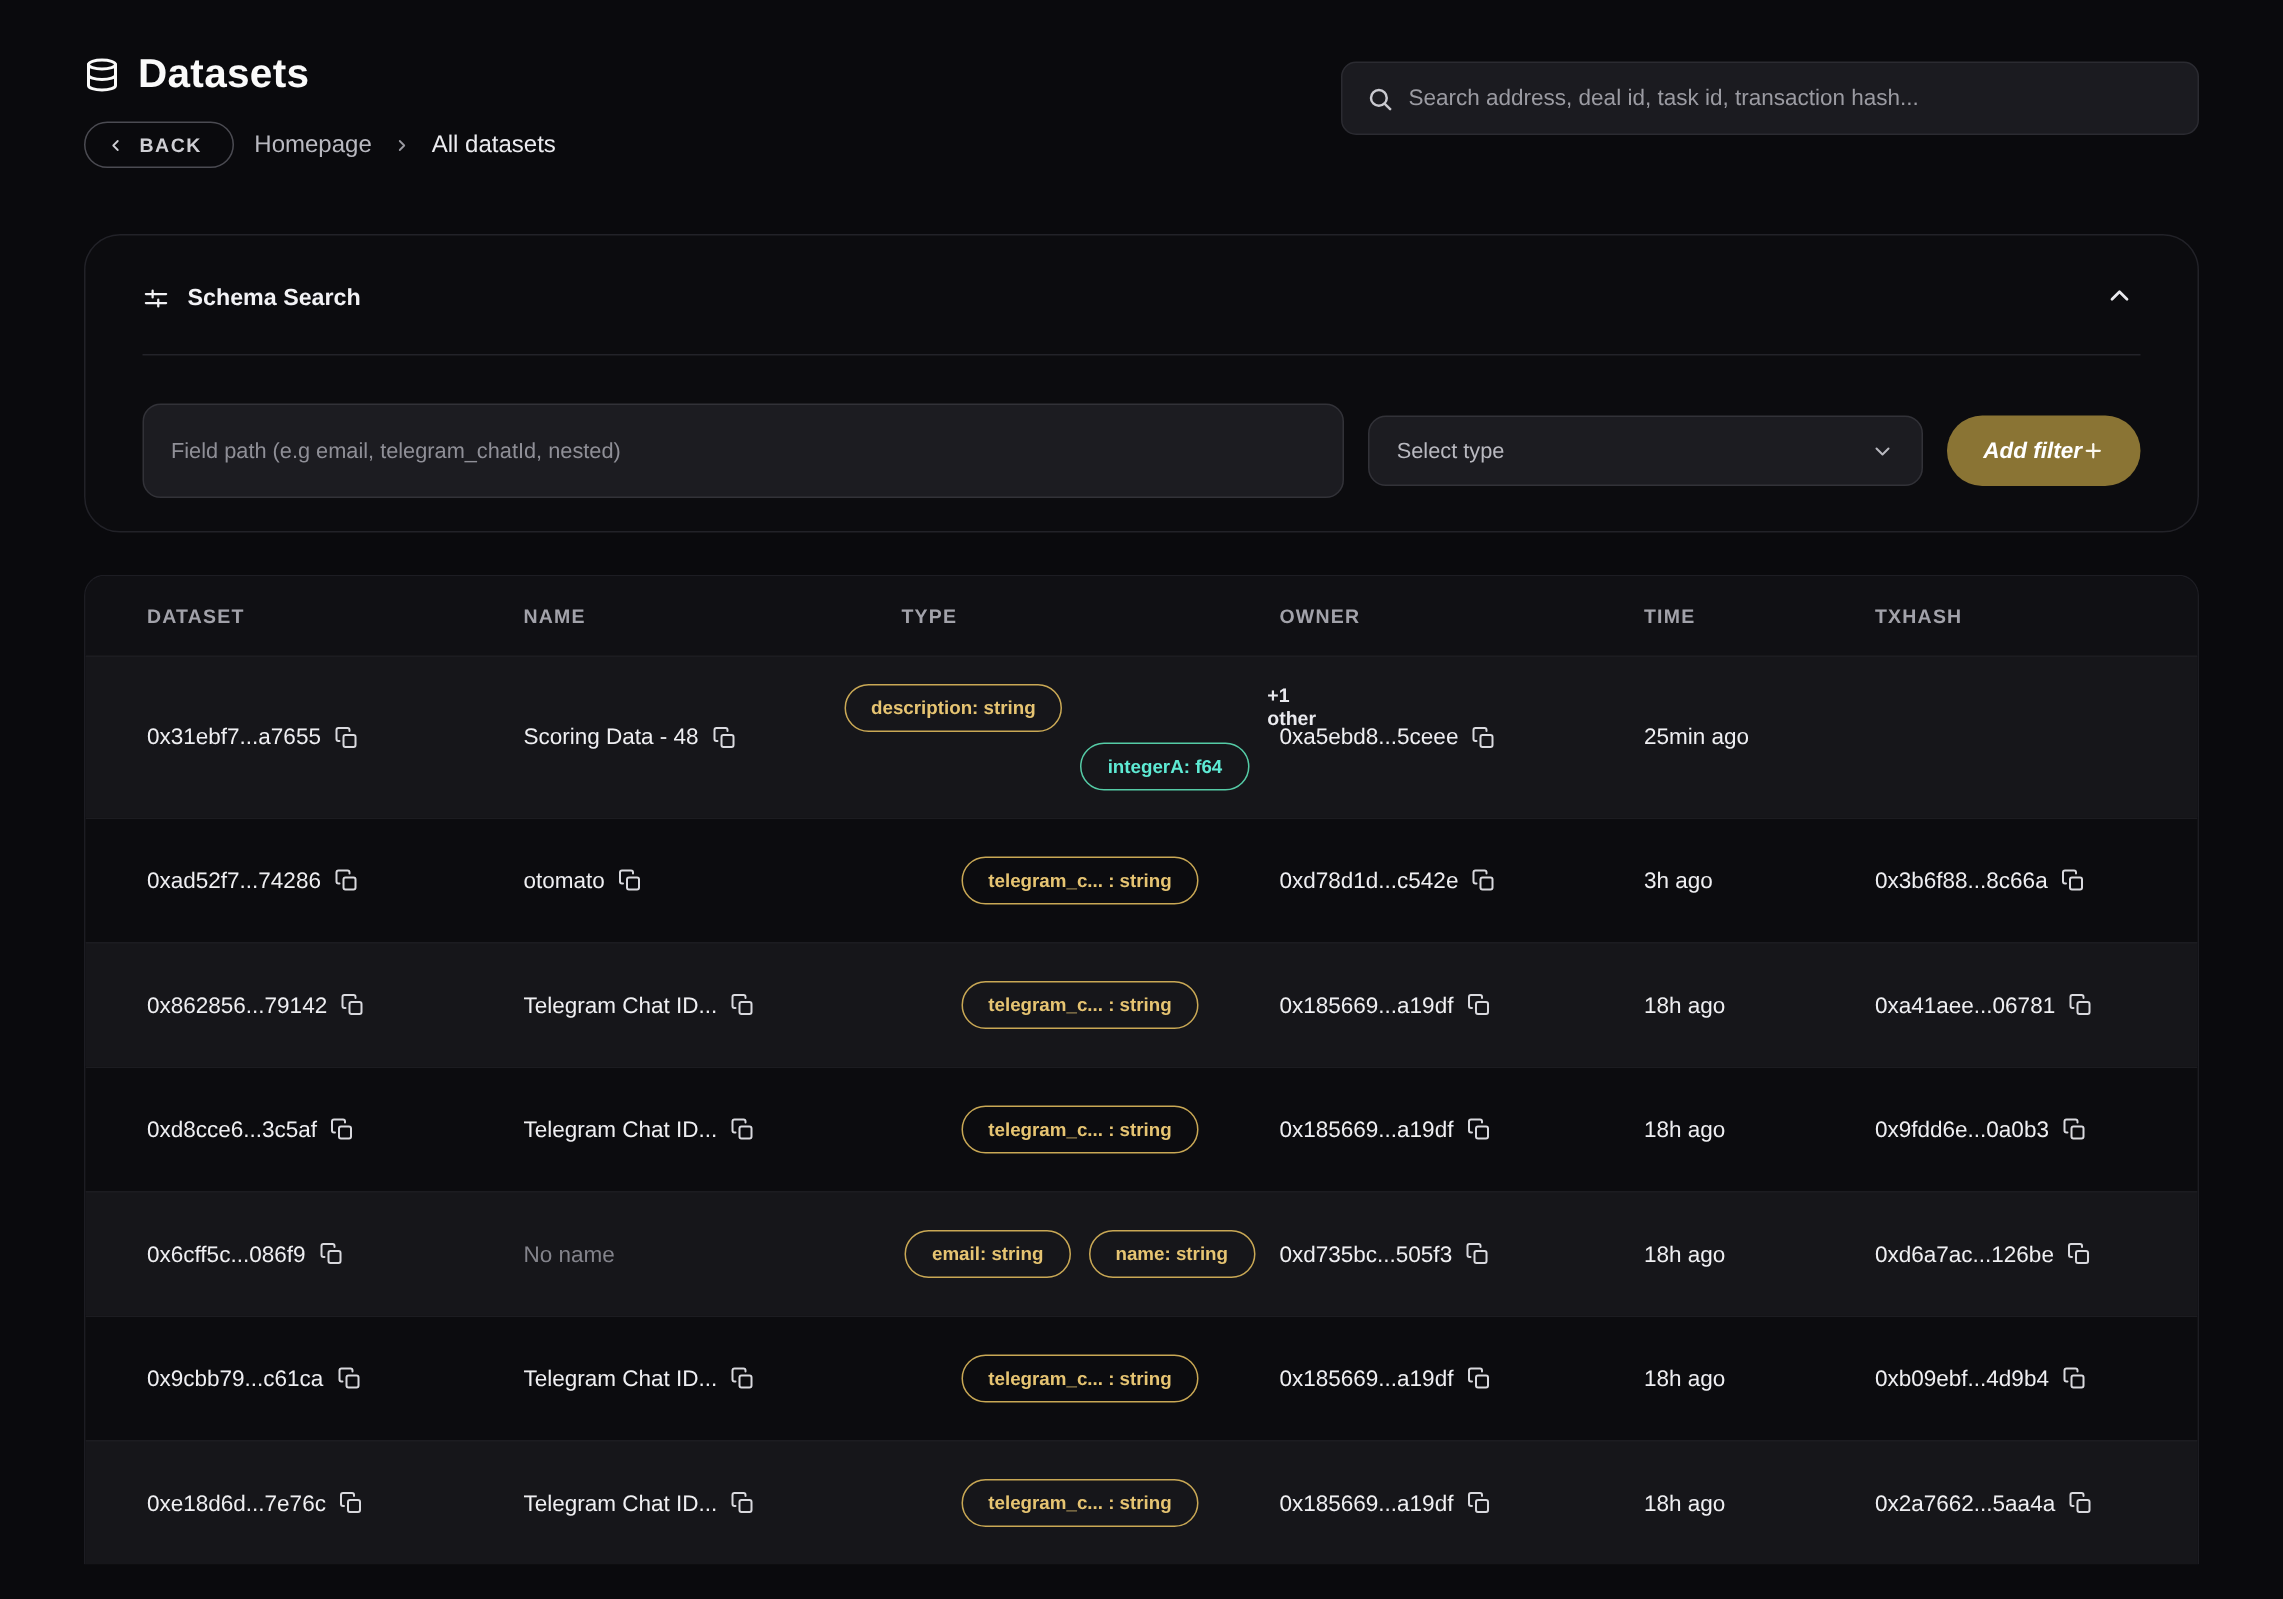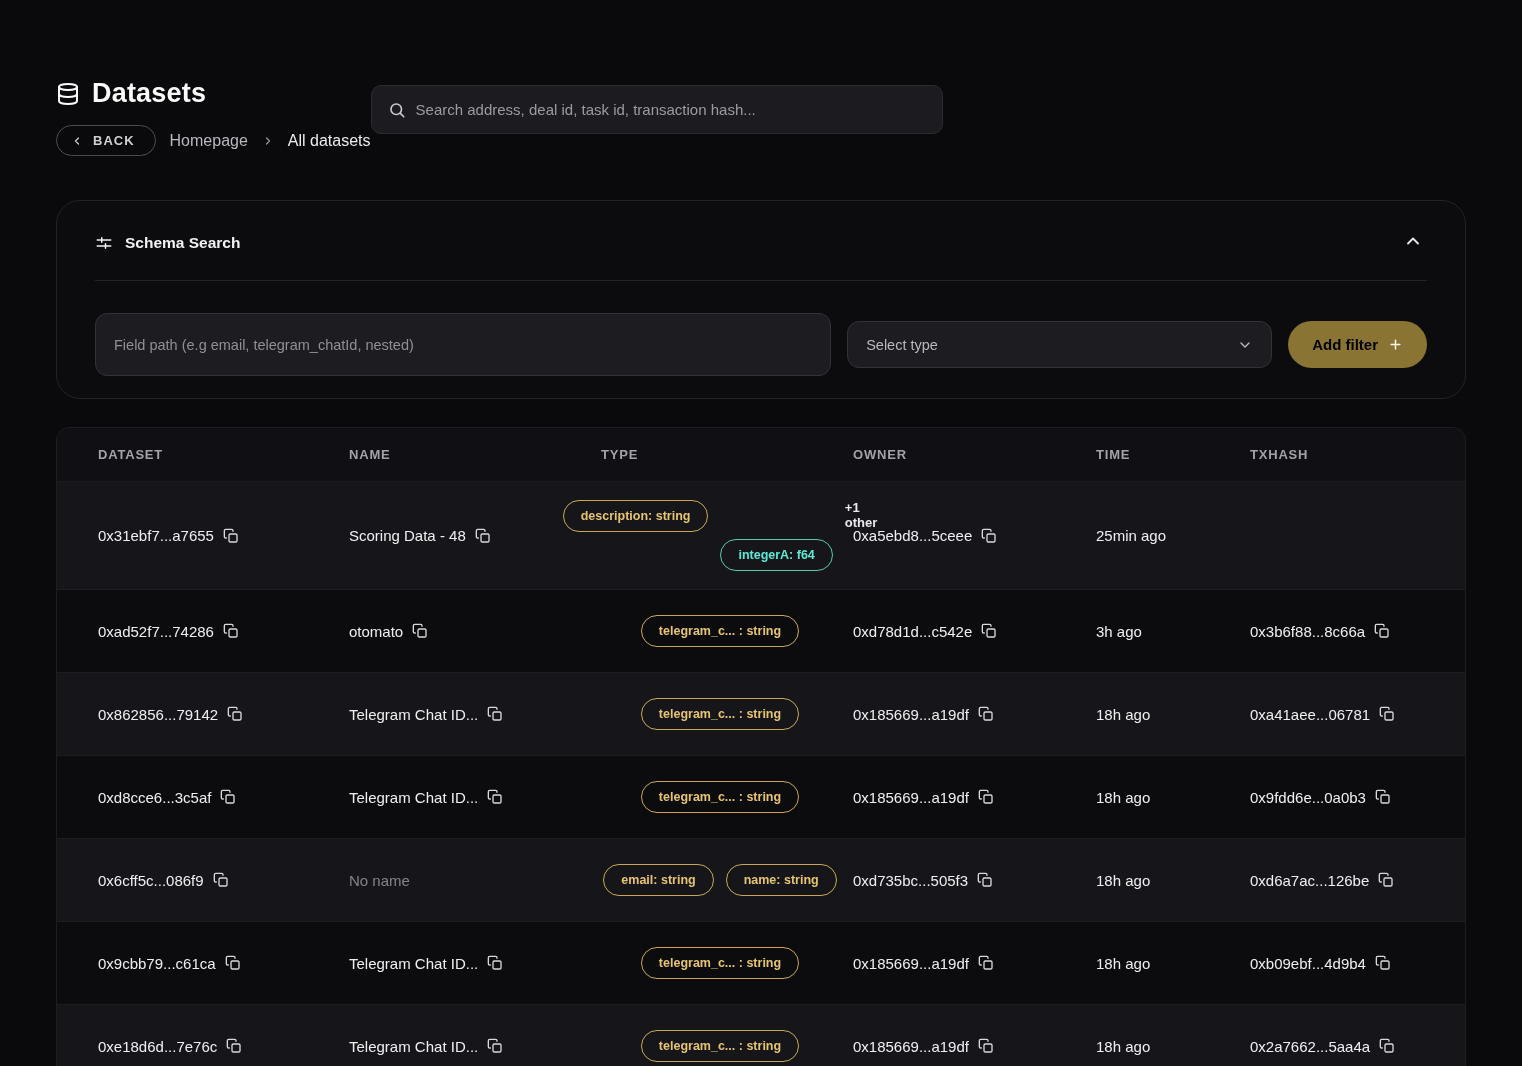--- a/index.html
+++ b/index.html
@@ -6,21 +6,21 @@
   html, body { width: 1522px; height: 1066px; overflow: hidden; }
   body {
     background: #0a0a0d;
     color: #eef0f2;
     font-family: "Liberation Sans", "DejaVu Sans", sans-serif;
     position: relative;
   }
   .page { padding: 0 56px; }
 
   
-  .topbar { display: flex; justify-content: flex-start; align-items: flex-start; padding-top: 34px; margin-top: 44px; }
+  .topbar { display: flex; justify-content: space-between; align-items: flex-start; padding-top: 34px; }
   .title-wrap { display: flex; align-items: center; gap: 12px; }
   .title-icon svg { display: block; }
   .page-title { font-size: 27px; font-weight: 800; letter-spacing: 0.2px; color: #fafafa; }
   .nav-row { display: flex; align-items: center; gap: 14px; margin-top: 16px; }
   .back-btn {
     display: inline-flex; align-items: center; gap: 10px;
     background: transparent; border: 1px solid #4b4b52; border-radius: 999px;
     color: #cfcfd4; font-size: 13px; letter-spacing: 1px; font-weight: 600;
     padding: 7px 20px 7px 14px; cursor: pointer;
     font-family: inherit;
@@ -50,30 +50,31 @@
   .panel-title { font-size: 15.5px; font-weight: 700; color: #f2f2f5; }
   .collapse-btn { background: none; border: 0; cursor: pointer; padding: 4px; }
   .panel-divider { height: 1px; background: #232329; }
   .filter-row { display: flex; align-items: center; gap: 16px; margin-top: 32px; }
   .field-input {
     flex: 1; height: 63px; background: #1c1c21; border: 1px solid #323238; border-radius: 12px;
     color: #e6e6ea; font-size: 14.5px; padding: 0 18px; outline: none; font-family: inherit;
   }
   .field-input::placeholder { color: #8f8f97; }
   .type-select {
-    width: 425px; height: 47px; background: #1c1c21; border: 1px solid #323238; border-radius: 12px;
+    width: 370px; height: 47px; background: #1c1c21; border: 1px solid #323238; border-radius: 12px;
     display: flex; align-items: center; justify-content: space-between;
     padding: 0 18px; cursor: pointer;
   }
   .type-select-value { color: #b9b9c0; font-size: 14.5px; }
   .add-filter-btn {
     height: 47px; padding: 0 24px; border: 0; border-radius: 999px;
-    display: inline-flex; align-items: center; gap: 10px;
-    font-size: 15px; font-weight: 600; color: #000000; cursor: pointer;
+    display: inline-flex; align-items: center; 
+    font-size: 15px; font-weight: 600; color: #ffffff; cursor: pointer;
     font-family: inherit;
+    font-style: italic;
   }
 
   
   .table {
     margin-top: 28px; border-radius: 14px 14px 0 0; overflow: hidden;
     border: 1px solid #1d1d23; border-bottom: 0; background: #0c0c0f;
   }
   .thead, .trow {
     display: grid;
     grid-template-columns: 251px 252px 252px 243px 154px 1fr;

